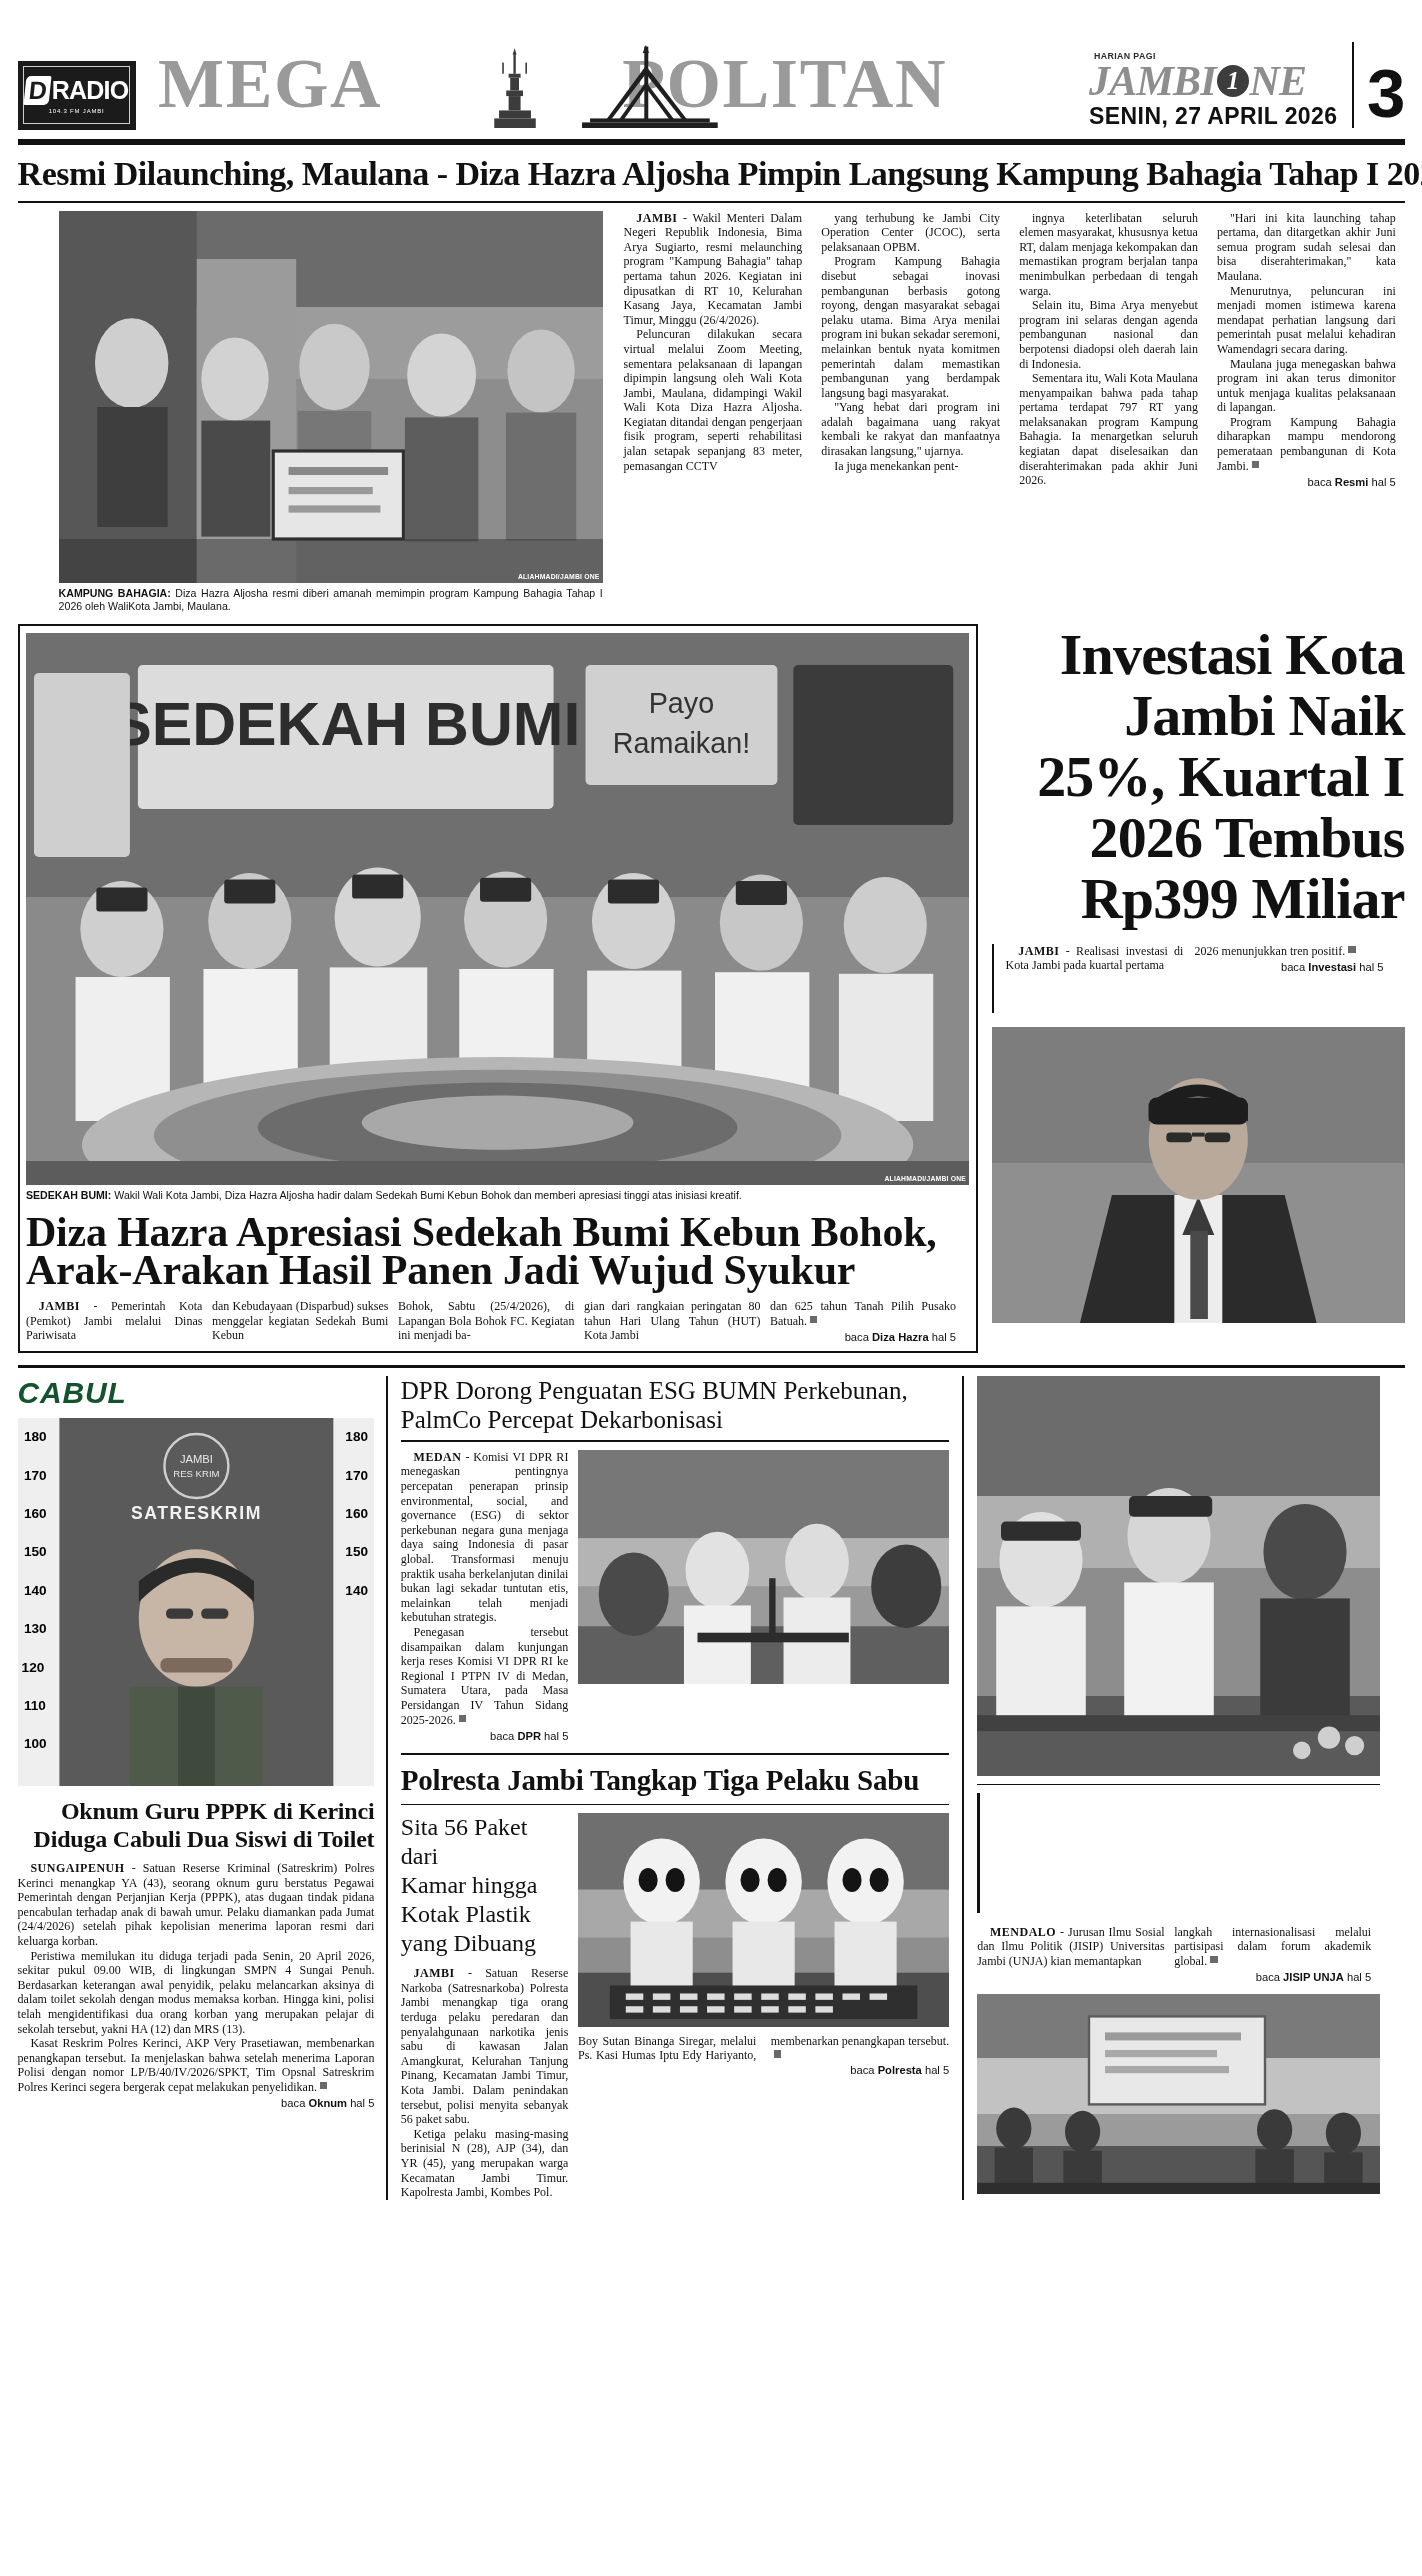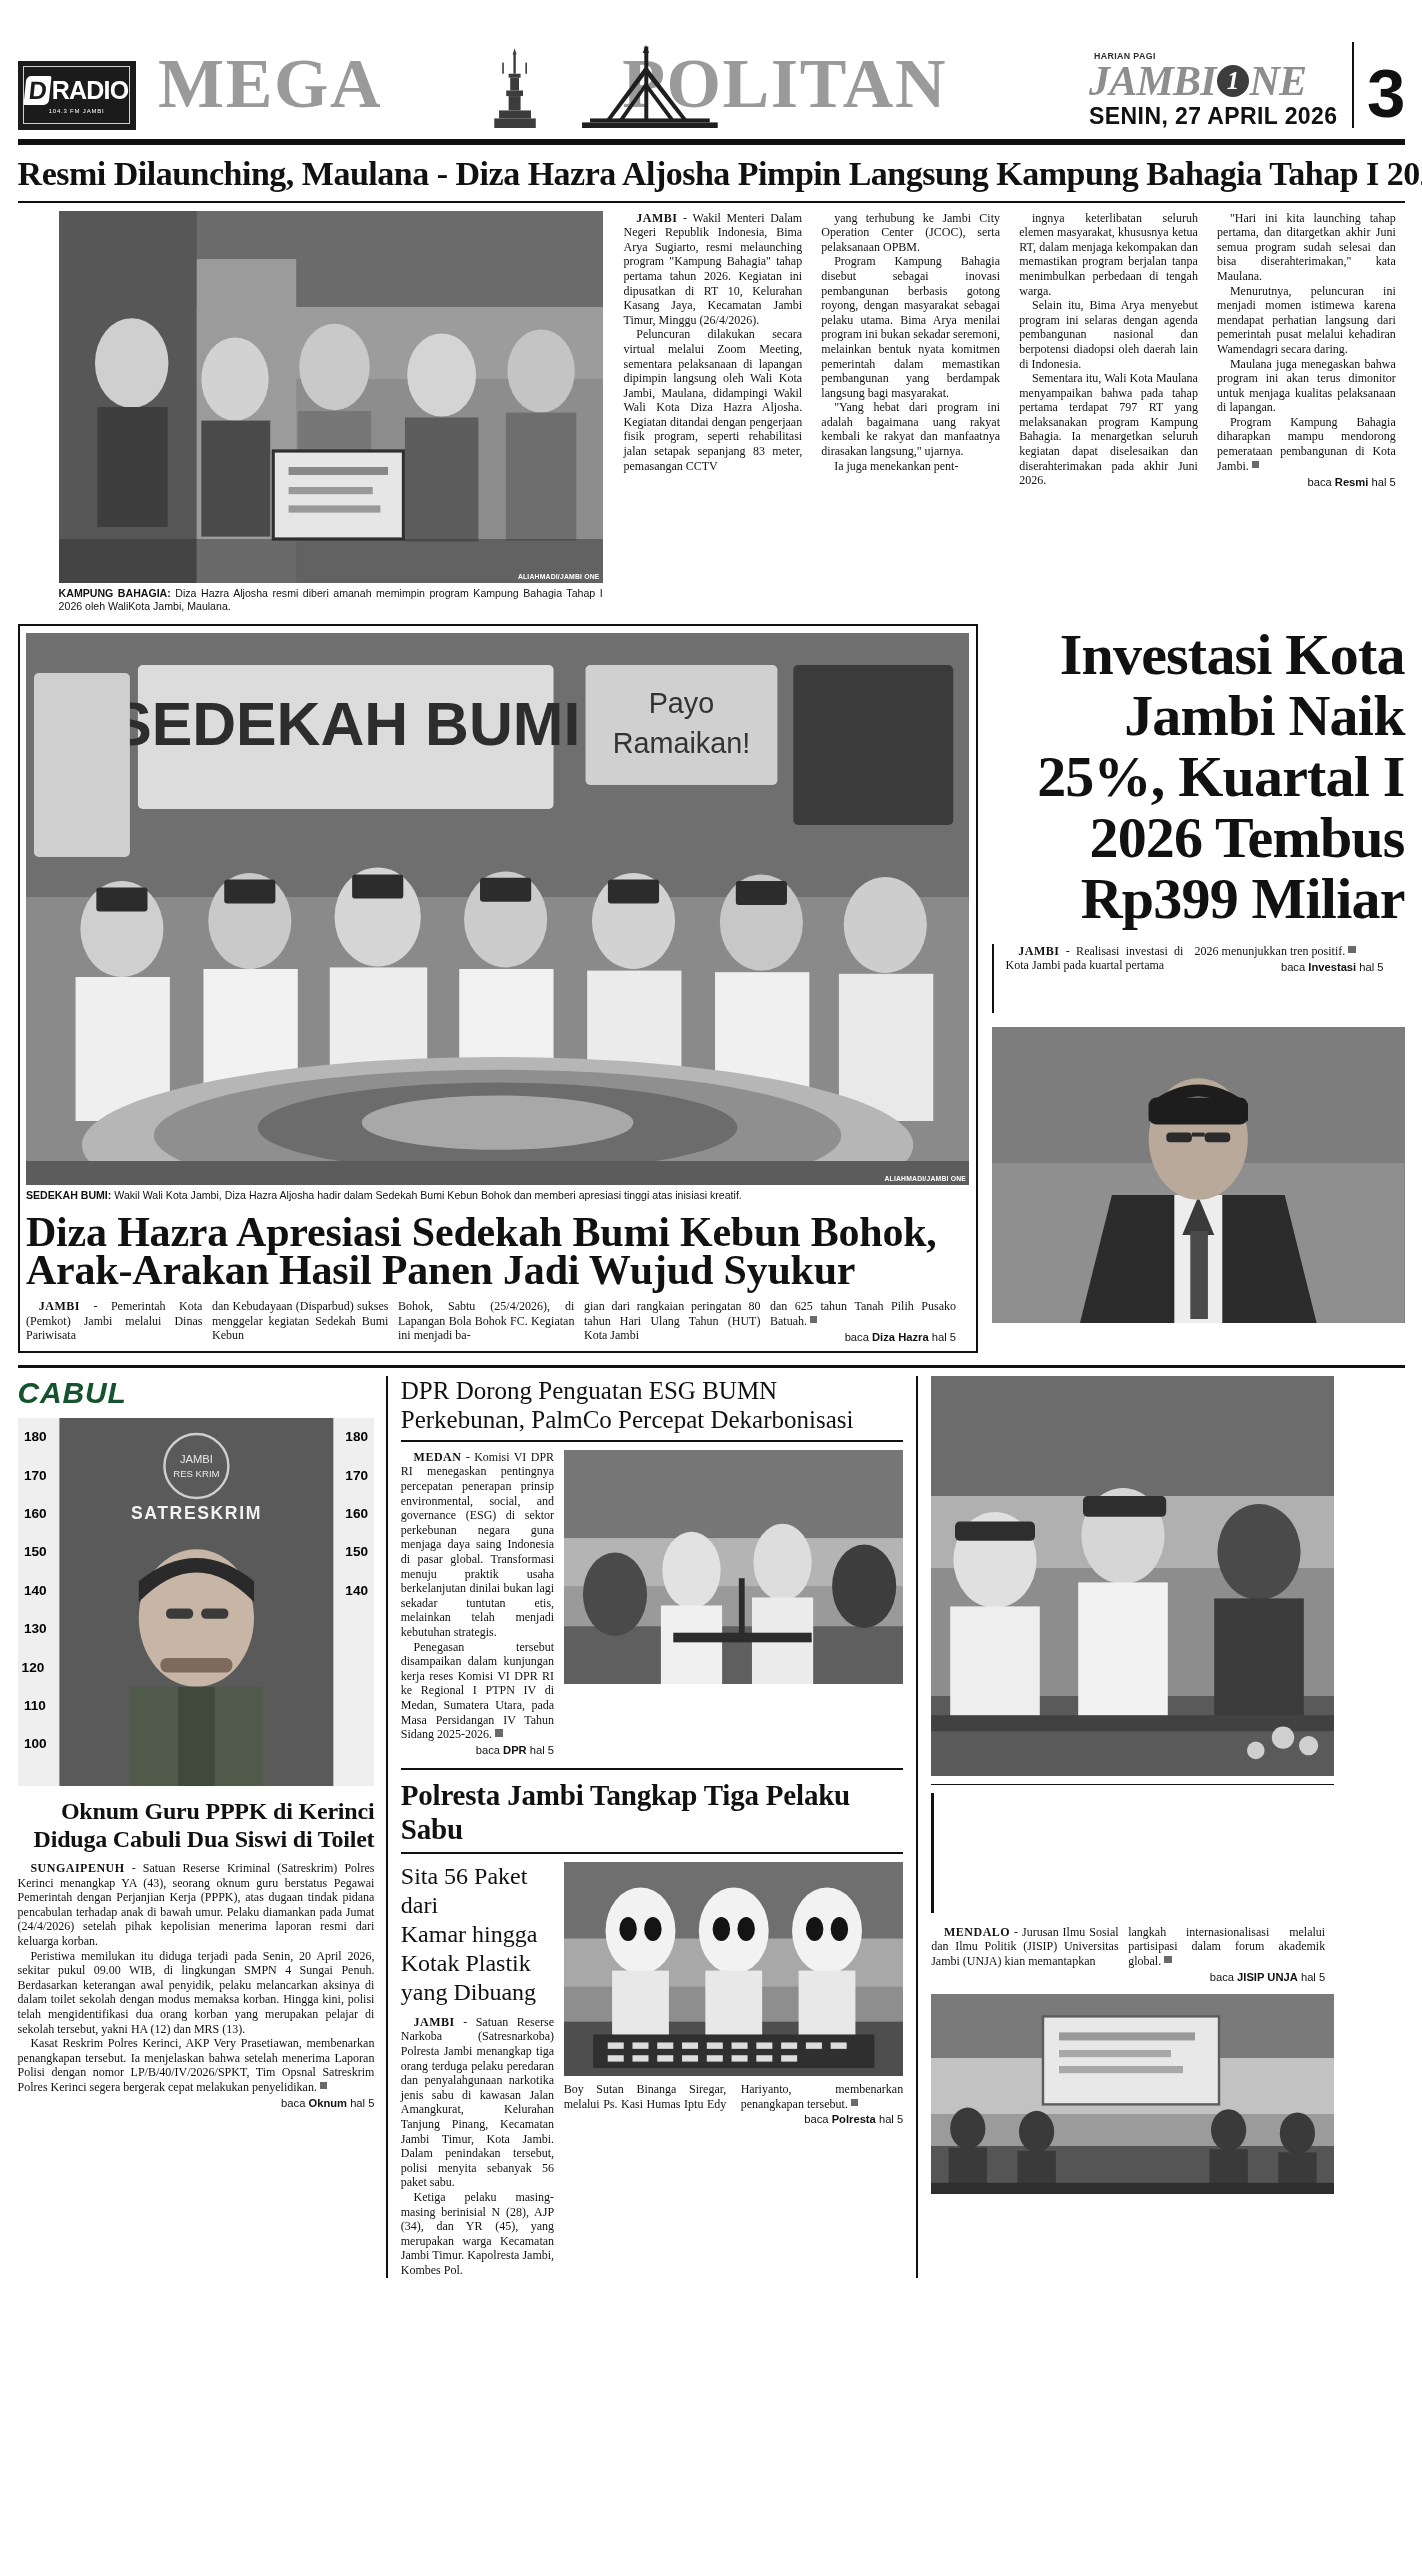--- a/index.html
+++ b/index.html
@@ -425,21 +425,21 @@
         <div class="baca">
           <span>baca</span>
           <b>Oknum</b>
           <span>hal 5</span>
         </div>
       </div>
     </div>
 
     <div class="vline" style="margin:0 0 0 0;"></div>
 
-    <div style="width:528px; padding:0 12.8px;">
+    <div style="width:574px; padding:0 12.8px;">
 
       <div class="serif-head-lite" style="font-weight:normal;">DPR Dorong Penguatan ESG BUMN Perkebunan, PalmCo Percepat Dekarbonisasi</div>
       <div class="hline-thin" style="margin-top:6.4px;"></div>
 
       <div style="display:flex; margin-top:8px;">
         <div class="coltext" style="width:178px; padding-right:9.6px;">
           <p class="first"><span class="dateline">MEDAN</span> - Komisi VI DPR RI menegaskan pentingnya percepatan penerapan prinsip environmental, social, and governance (ESG) di sektor perkebunan negara guna menjaga daya saing Indonesia di pasar global. Transformasi menuju praktik usaha berkelanjutan dinilai bukan lagi sekadar tuntutan etis, melainkan telah menjadi kebutuhan strategis.</p>
           <p><span>Penegasan tersebut disampaikan dalam kunjungan kerja reses Komisi VI DPR RI ke Regional I PTPN IV di Medan, Sumatera Utara, pada Masa Persidangan IV Tahun Sidang 2025-2026.</span><span class="endsq"></span></p>
           <div class="baca">
             <span>baca</span>

